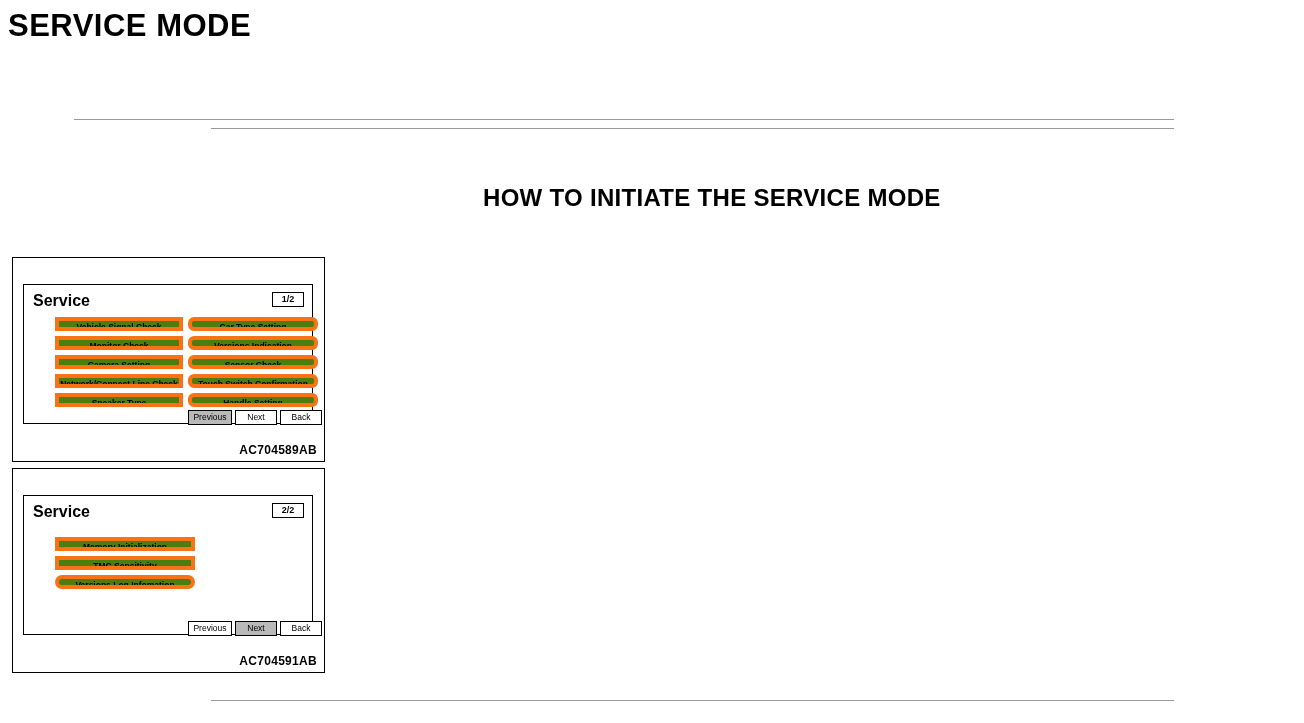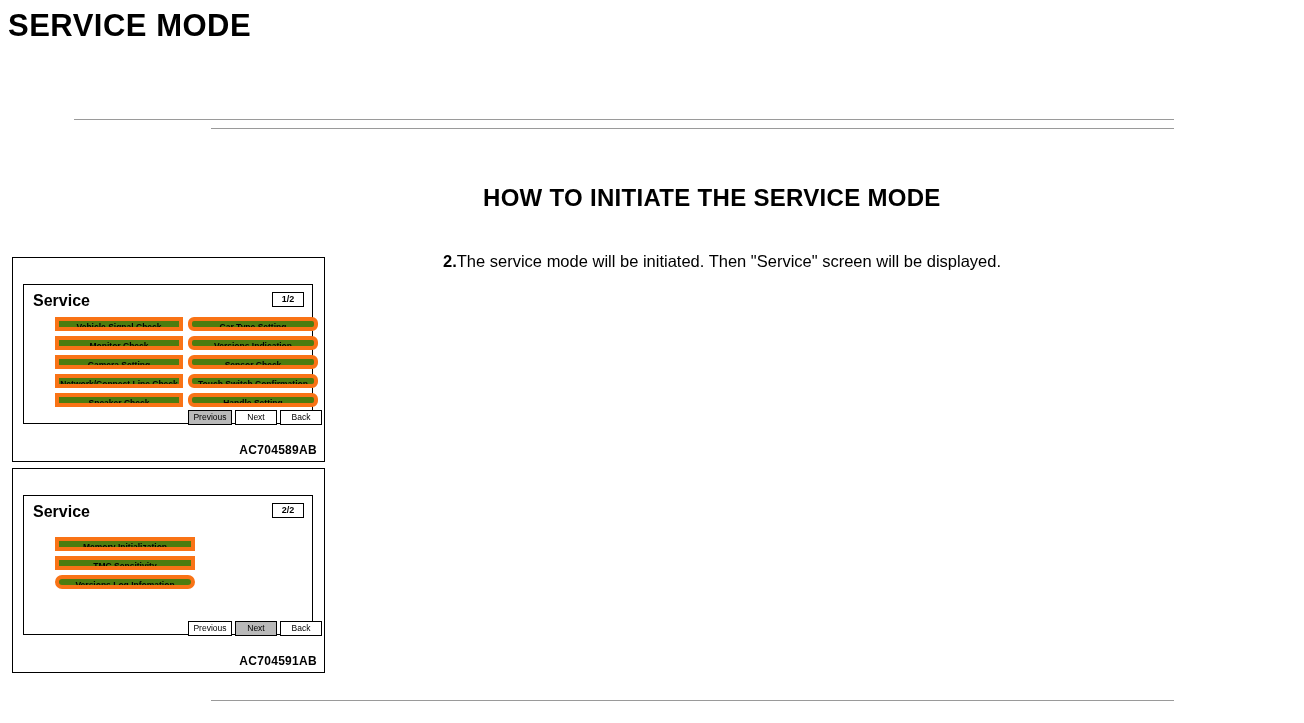--- a/index.html
+++ b/index.html
@@ -162,33 +162,32 @@
 
 <div class="page-title">SERVICE MODE</div>
 
 <div class="rule rule-left-top"></div>
 <div class="rule rule-main-top"></div>
 <div class="rule rule-bottom"></div>
 
 <div class="section-heading">HOW TO INITIATE THE SERVICE MODE</div>
 
 <div class="body-block">
-  <p><span class="step-num">2.</span><span>The service mode will be initiated. Then "Service" screen will be displayed.</span></p>
 </div>
 
 <div class="figure fig-1">
   <div class="screen">
     <div class="screen-title">Service</div>
     <div class="page-indicator">1/2</div>
 
     <div class="btn col-l row-1">Vehicle Signal Check</div>
     <div class="btn col-l row-2">Monitor Check</div>
     <div class="btn col-l row-3">Camera Setting</div>
     <div class="btn col-l row-4">Network/Connect Line Check</div>
-    <div class="btn col-l row-5">Speaker Check</div>
+    <div class="btn col-l row-5">Speaker Type</div>
 
     <div class="btn col-r row-1">Car Type Setting</div>
     <div class="btn col-r row-2">Versions Indication</div>
     <div class="btn col-r row-3">Sensor Check</div>
     <div class="btn col-r row-4">Touch Switch Confirmation</div>
     <div class="btn col-r row-5">Handle  Setting</div>
 
     <div class="nav nav-prev nav-row-1 selected">Previous</div>
     <div class="nav nav-next nav-row-1">Next</div>
     <div class="nav nav-back nav-row-1">Back</div>

